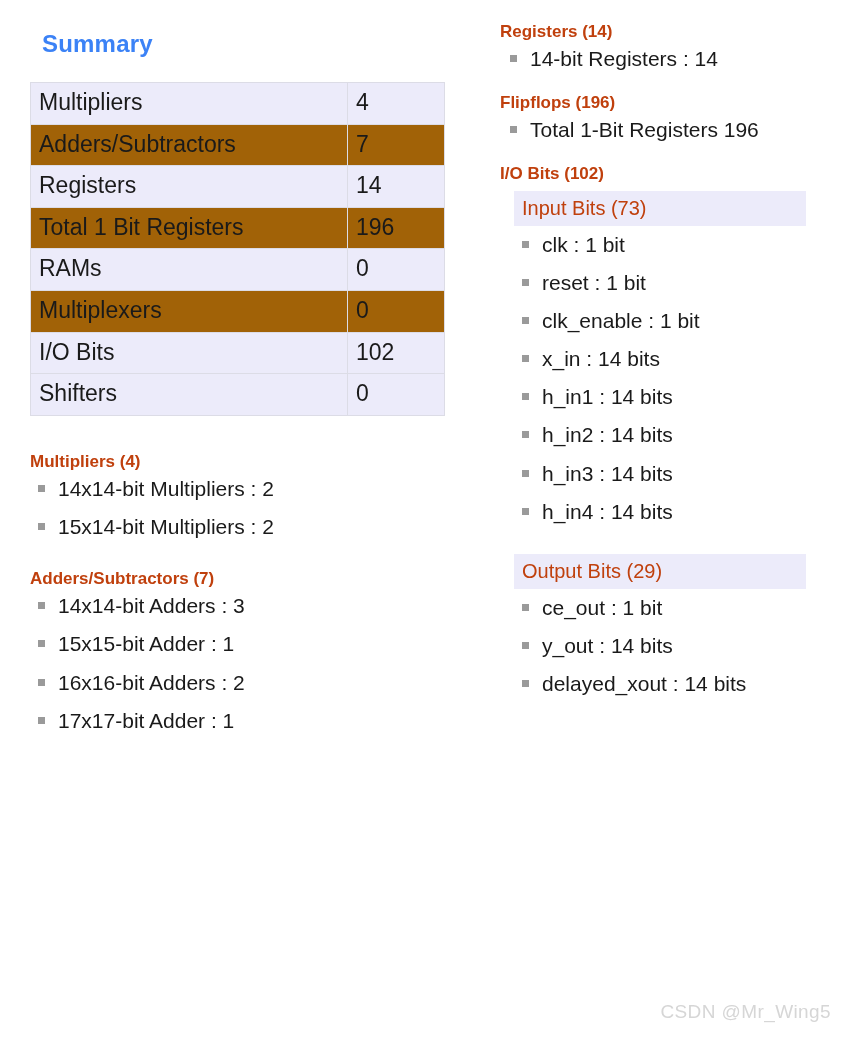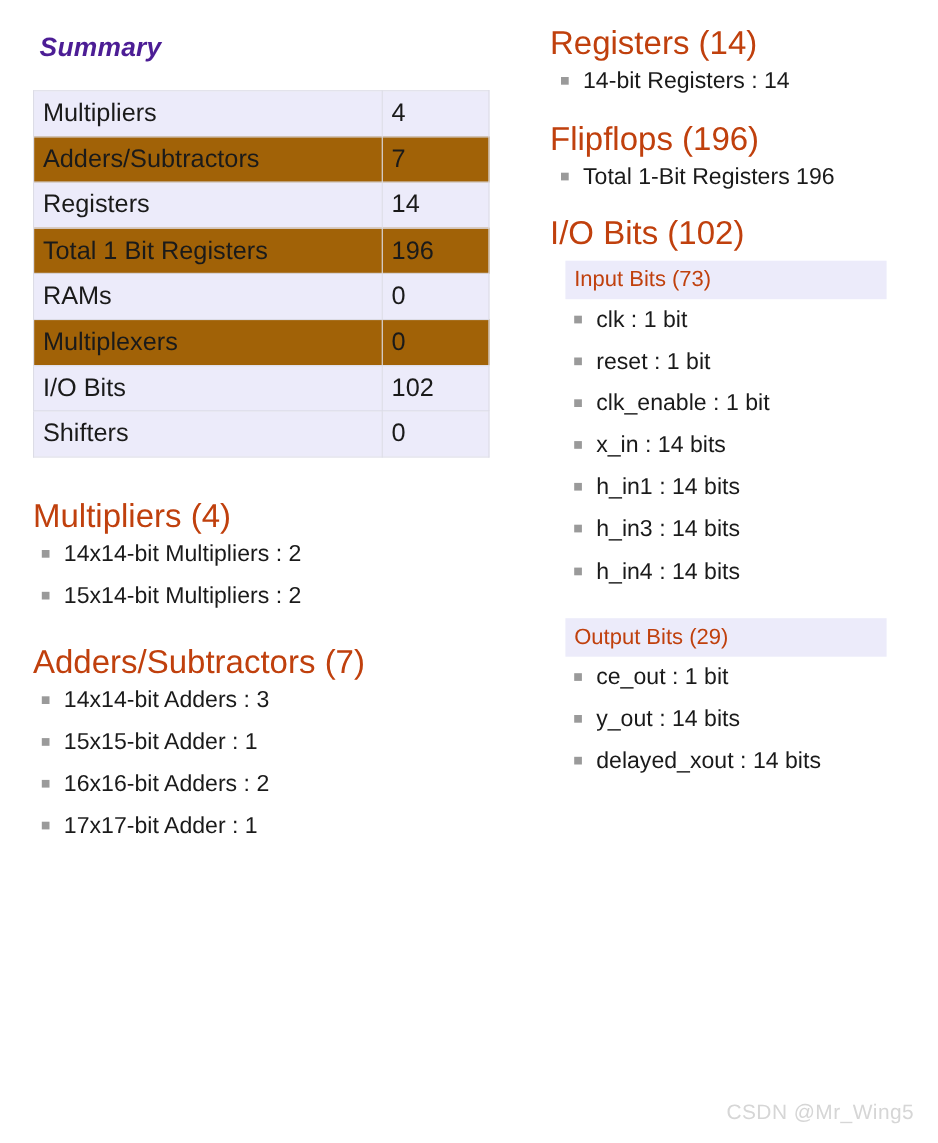--- a/index.html
+++ b/index.html
@@ -32,28 +32,27 @@
     position: absolute;
     left: 500px;
     top: 22px;
     width: 340px;
   }
 
   
   .summary-title {
     font-size: 24px;
     font-weight: bold;
-    color: #4c1d95;
+    color: #3b82f6;
     letter-spacing: 0.2px;
-    margin: 0 0 24px 6px;
-    font-style: italic;
+    margin: 0 0 24px 12px;
   }
   .section-heading {
-    font-size: 30px;
-    font-weight: normal;
+    font-size: 17px;
+    font-weight: bold;
     color: #c0400d;
     margin: 0 0 4px 0;
     line-height: 1.18;
     white-space: nowrap;
   }
   .sub-heading {
     font-size: 20px;
     font-weight: normal;
     color: #c0400d;
     background: #ecebfa;
@@ -212,20 +211,21 @@
 
     <div class="section-heading">I/O Bits (102)</div>
 
     <div class="sub-heading">Input Bits (73)</div>
     <ul class="bullets indent">
         <li><span class="sq"></span><span>clk : 1 bit</span></li>
         <li><span class="sq"></span><span>reset : 1 bit</span></li>
         <li><span class="sq"></span><span>clk_enable : 1 bit</span></li>
         <li><span class="sq"></span><span>x_in : 14 bits</span></li>
         <li><span class="sq"></span><span>h_in1 : 14 bits</span></li>
+        <li><span class="sq"></span><span>h_in2 : 14 bits</span></li>
         <li><span class="sq"></span><span>h_in3 : 14 bits</span></li>
         <li><span class="sq"></span><span>h_in4 : 14 bits</span></li>
       </ul>
 
     <div class="sub-heading">Output Bits (29)</div>
     <ul class="bullets indent">
         <li><span class="sq"></span><span>ce_out : 1 bit</span></li>
         <li><span class="sq"></span><span>y_out : 14 bits</span></li>
         <li><span class="sq"></span><span>delayed_xout : 14 bits</span></li>
       </ul>

